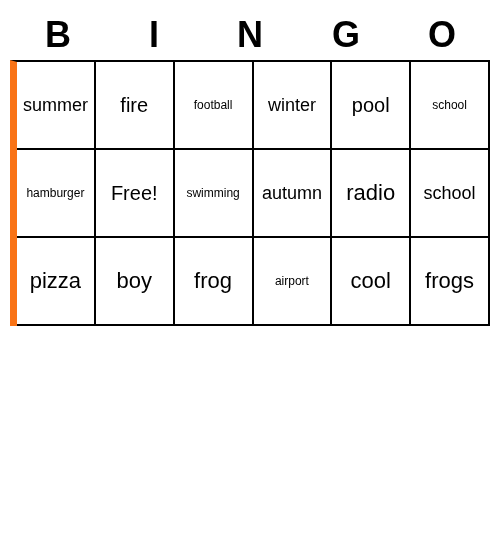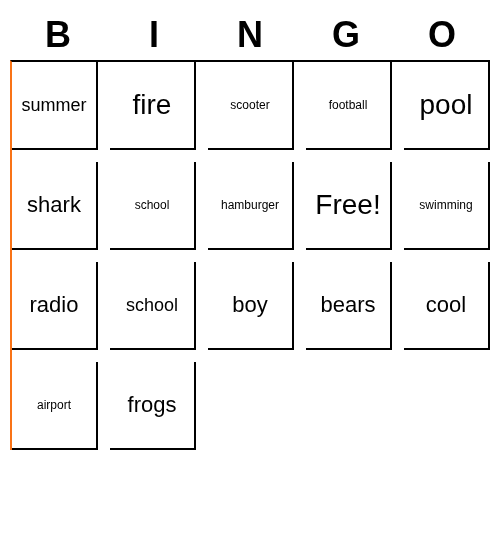--- a/index.html
+++ b/index.html
@@ -32,43 +32,42 @@
 
     .bingo-header-cell {
       font-size: 36px;
       font-weight: bold;
       padding: 4px 0;
       text-align: center;
     }
 
     .bingo-grid {
       display: grid;
-      grid-template-columns: repeat(5, 1fr);
-      border-left: 2px solid #f97316;
+      grid-template-columns: repeat(6, 1fr);
+      border-left: 7px solid #f97316;
       border-top: 2px solid #000;
-      gap: 12px;
     }
 
     .bingo-cell {
       border-right: 2px solid #000;
       border-bottom: 2px solid #000;
       min-height: 88px;
       display: flex;
       align-items: center;
       justify-content: center;
       text-align: center;
       padding: 4px;
     }
 
     .cell-text {
       font-size: 14px;
     }
 
     .cell-text.large {
-      font-size: 28px;
+      font-size: 20px;
     }
 
     .cell-text.medium-large {
       font-size: 22px;
     }
 
     .cell-text.medium {
       font-size: 18px;
     }
 
@@ -88,58 +87,61 @@
       <div class="bingo-header-cell">O</div>
     </div>
   <div class="bingo-grid">
   <div class="bingo-cell">
         <span class="cell-text medium">summer</span>
       </div>
       <div class="bingo-cell">
         <span class="cell-text large">fire</span>
       </div>
       <div class="bingo-cell">
-        <span class="cell-text small">scooter</span>
-      </div>
-      <div class="bingo-cell">
         <span class="cell-text small">football</span>
       </div>
       <div class="bingo-cell">
-        <span class="cell-text large">pool</span>
+        <span class="cell-text medium">winter</span>
       </div>
       <div class="bingo-cell">
-        <span class="cell-text medium-large">shark</span>
+        <span class="cell-text large">pool</span>
       </div>
       <div class="bingo-cell">
         <span class="cell-text small">school</span>
       </div>
       <div class="bingo-cell">
         <span class="cell-text small">hamburger</span>
       </div>
       <div class="bingo-cell">
         <span class="cell-text large">Free!</span>
       </div>
       <div class="bingo-cell">
         <span class="cell-text small">swimming</span>
       </div>
       <div class="bingo-cell">
+        <span class="cell-text medium">autumn</span>
+      </div>
+      <div class="bingo-cell">
         <span class="cell-text medium-large">radio</span>
       </div>
       <div class="bingo-cell">
         <span class="cell-text medium">school</span>
       </div>
       <div class="bingo-cell">
+        <span class="cell-text medium-large">pizza</span>
+      </div>
+      <div class="bingo-cell">
         <span class="cell-text medium-large">boy</span>
       </div>
       <div class="bingo-cell">
-        <span class="cell-text medium-large">bears</span>
+        <span class="cell-text medium-large">frog</span>
+      </div>
+      <div class="bingo-cell">
+        <span class="cell-text small">airport</span>
       </div>
       <div class="bingo-cell">
         <span class="cell-text medium-large">cool</span>
-      </div>
-      <div class="bingo-cell">
-        <span class="cell-text small">airport</span>
       </div>
       <div class="bingo-cell">
         <span class="cell-text medium-large">frogs</span>
       </div>
     </div>
 </div>
 
 </body></html>

